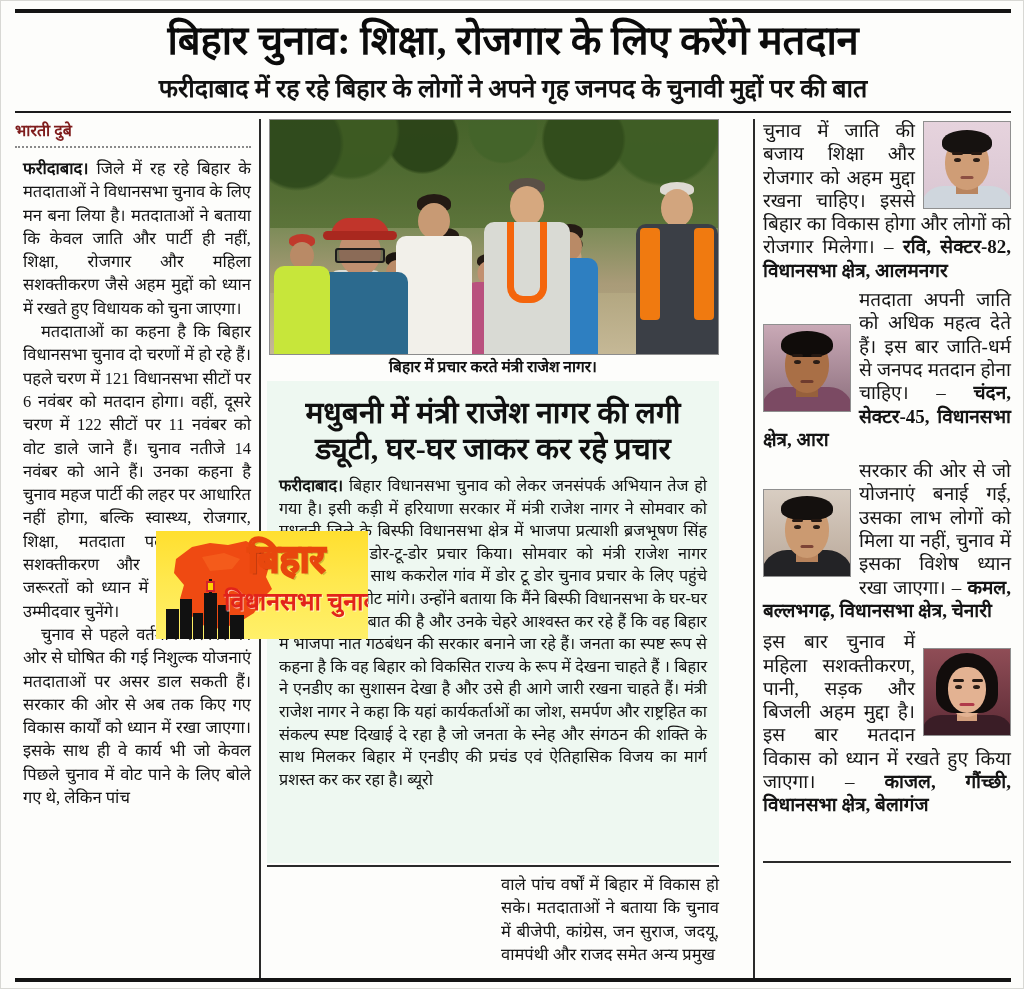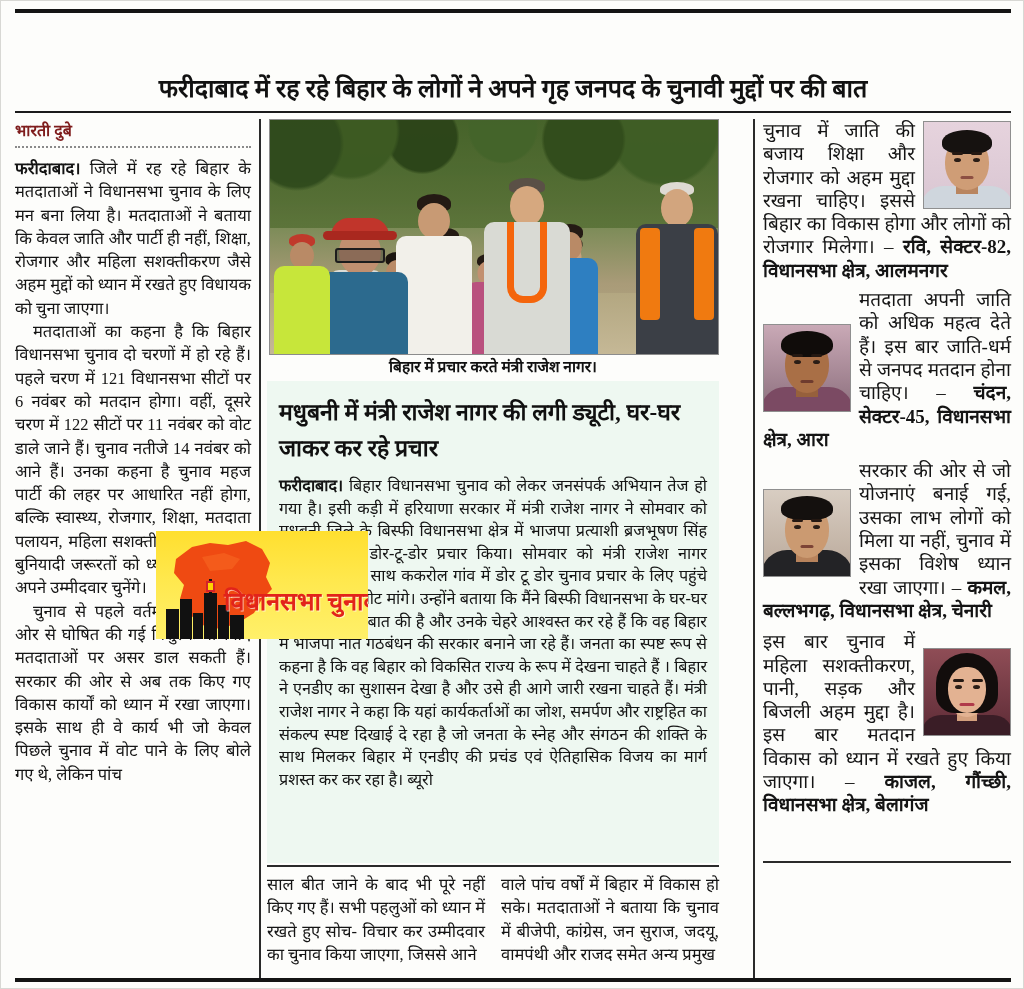--- a/index.html
+++ b/index.html
@@ -54,21 +54,21 @@
     position:absolute;
     box-sizing:border-box;
   }
   .body-text{
     font-size:16.5px;
     line-height:23.3px;
     text-align:justify;
     text-justify:inter-word;
     color:#141414;
   }
-  .body-text p{margin:0 0 0 0;text-indent:18px;}
+  .body-text p{margin:0 0 0 8px;text-indent:18px;}
   .body-text p.first{text-indent:0;}
   .body-text b{font-weight:bold;}
 
   
   #left-col{left:14px;top:120px;width:236px;height:860px;}
   .byline{
     font-size:16px;font-weight:bold;color:#7f1d1d;
     margin:0 0 5px 0;line-height:20px;
   }
   .dotted{
@@ -156,22 +156,23 @@
 
   
   #box-article{
     position:absolute;left:266px;top:380px;width:452px;height:482px;
     background:#eef8f1;
     box-sizing:border-box;
     padding:12px 12px 10px 12px;
     z-index:3;
   }
   #box-article .box-head{
-    font-weight:bold;font-size:23px;line-height:36px;color:#101010;
+    font-weight:bold;font-size:30px;line-height:36px;color:#101010;
     margin:2px 0 8px 0;
+    text-align:center;
   }
   #box-article .box-body{
     font-size:16.2px;line-height:22.6px;text-align:justify;color:#141414;
   }
 
   
   #bot-col-1{left:266px;top:872px;width:218px;}
   #bot-col-2{left:500px;top:872px;width:218px;}
 
   
@@ -203,20 +204,21 @@
   .rule-bottom{position:absolute;left:14px;bottom:6px;width:996px;height:4px;background:#141414;}
   .clearfix::after{content:"";display:block;clear:both;}
 </style>
 </head>
 <body>
 
 <div id="page">
 
   <div class="rule-top"></div>
 
+  <div class="headline">बिहार चुनाव: शिक्षा, रोजगार के लिए करेंगे मतदान</div>
   <div class="subhead">फरीदाबाद में रह रहे बिहार के लोगों ने अपने गृह जनपद के चुनावी मुद्दों पर की बात</div>
   <div class="rule-under-sub"></div>
 
   <div class="col" id="left-col">
     <div class="byline">भारती दुबे</div>
     <div class="dotted"></div>
     <div class="body-text" id="left-flow">
       <p class="first"><b>फरीदाबाद।</b><span> जिले में रह रहे बिहार के मतदाताओं ने विधानसभा चुनाव के लिए मन बना लिया है। मतदाताओं ने बताया कि केवल जाति और पार्टी ही नहीं, शिक्षा, रोजगार और महिला सशक्तीकरण जैसे अहम मुद्दों को ध्यान में रखते हुए विधायक को चुना जाएगा।</span></p>
       <p><span class="logo-float"></span><span>मतदाताओं का कहना है कि बिहार विधानसभा चुनाव दो चरणों में हो रहे हैं। पहले चरण में 121 विधानसभा सीटों पर 6 नवंबर को मतदान होगा। वहीं, दूसरे चरण में 122 सीटों पर 11 नवंबर को वोट डाले जाने हैं। चुनाव नतीजे 14 नवंबर को आने हैं। उनका कहना है चुनाव महज पार्टी की लहर पर आधारित नहीं होगा, बल्कि स्वास्थ्य, रोजगार, शिक्षा, मतदाता पलायन, महिला सशक्तीकरण और जैसी बुनियादी जरूरतों को ध्यान में रखते हुए अपने उम्मीदवार चुनेंगे।</span></p>
       <p><span>चुनाव से पहले वर्तमान सरकार की ओर से घोषित की गई निशुल्क योजनाएं मतदाताओं पर असर डाल सकती हैं। सरकार की ओर से अब तक किए गए विकास कार्यों को ध्यान में रखा जाएगा। इसके साथ ही वे कार्य भी जो केवल पिछले चुनाव में वोट पाने के लिए बोले गए थे, लेकिन पांच</span></p>
@@ -233,20 +235,21 @@
       <rect x="0" y="30" width="13" height="30" fill="#111"></rect>
       <rect x="14" y="20" width="12" height="40" fill="#111"></rect>
       <rect x="27" y="34" width="10" height="26" fill="#111"></rect>
       <rect x="38" y="14" width="13" height="46" fill="#111"></rect>
       <rect x="52" y="26" width="11" height="34" fill="#111"></rect>
       <rect x="64" y="36" width="14" height="24" fill="#111"></rect>
       <rect x="43" y="0" width="3" height="16" fill="#111"></rect>
       <rect x="40" y="2" width="9" height="11" fill="#d2232a"></rect>
       <rect x="42" y="4" width="5" height="7" fill="#ffd400"></rect>
     </svg>
+    <div class="logo-txt1">बिहार</div>
     <div class="logo-txt2">विधानसभा चुनाव</div>
   </div>
 
   <div id="photo-main">
     <div class="sky"></div>
     <div class="foliage"></div>
     <div class="ground"></div>
 
     <div class="figure" style="left:58px;width:56px;height:120px;">
       <div class="hair" style="top:2px;width:26px;height:16px;"></div>
@@ -321,21 +324,20 @@
   </div>
 
   <div class="caption">बिहार में प्रचार करते मंत्री राजेश नागर।</div>
 
   <div id="box-article">
     <div class="box-head">मधुबनी में मंत्री राजेश नागर की लगी ड्यूटी, घर-घर जाकर कर रहे प्रचार</div>
     <div class="box-body"><b>फरीदाबाद।</b><span> बिहार विधानसभा चुनाव को लेकर जनसंपर्क अभियान तेज हो गया है। इसी कड़ी में हरियाणा सरकार में मंत्री राजेश नागर ने सोमवार को मधुबनी जिले के बिस्फी विधानसभा क्षेत्र में भाजपा प्रत्याशी ब्रजभूषण सिंह के समर्थन में डोर-टू-डोर प्रचार किया। सोमवार को मंत्री राजेश नागर कार्यकर्ताओं के साथ ककरोल गांव में डोर टू डोर चुनाव प्रचार के लिए पहुंचे और जनता से वोट मांगे। उन्होंने बताया कि मैंने बिस्फी विधानसभा के घर-घर जाकर लोगों से बात की है और उनके चेहरे आश्वस्त कर रहे हैं कि वह बिहार में भाजपा नीत गठबंधन की सरकार बनाने जा रहे हैं। जनता का स्पष्ट रूप से कहना है कि वह बिहार को विकसित राज्य के रूप में देखना चाहते हैं । बिहार ने एनडीए का सुशासन देखा है और उसे ही आगे जारी रखना चाहते हैं। मंत्री राजेश नागर ने कहा कि यहां कार्यकर्ताओं का जोश, समर्पण और राष्ट्रहित का संकल्प स्पष्ट दिखाई दे रहा है जो जनता के स्नेह और संगठन की शक्ति के साथ मिलकर बिहार में एनडीए की प्रचंड एवं ऐतिहासिक विजय का मार्ग प्रशस्त कर कर रहा है। ब्यूरो</span></div>
   </div>
 
   <div class="hsep" style="left:266px;top:864px;width:452px;"></div>
-  <div class="col body-text" id="bot-col-1">साल बीत जाने के बाद भी पूरे नहीं किए गए हैं। सभी पहलुओं को ध्यान में रखते हुए सोच- विचार कर उम्मीदवार का चुनाव किया जाएगा, जिससे आने</div>
   <div class="col body-text" id="bot-col-2">वाले पांच वर्षों में बिहार में विकास हो सके। मतदाताओं ने बताया कि चुनाव में बीजेपी, कांग्रेस, जन सुराज, जदयू, वामपंथी और राजद समेत अन्य प्रमुख</div>
 
   <div class="vsep" style="left:258px;top:118px;height:862px;"></div>
   <div class="vsep" style="left:752px;top:118px;height:862px;"></div>
 
   <div class="col" id="right-col">
 
     <div class="quote-block clearfix">
       <div class="portrait right">
         <div class="p-bg" style="background:linear-gradient(180deg,#e6d3dd,#d9c6d2);"></div>

